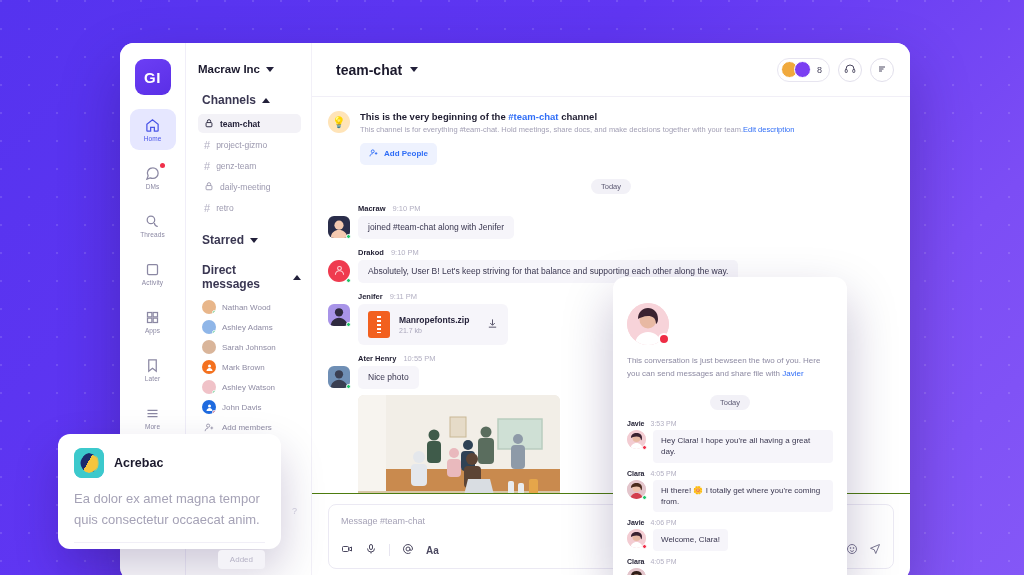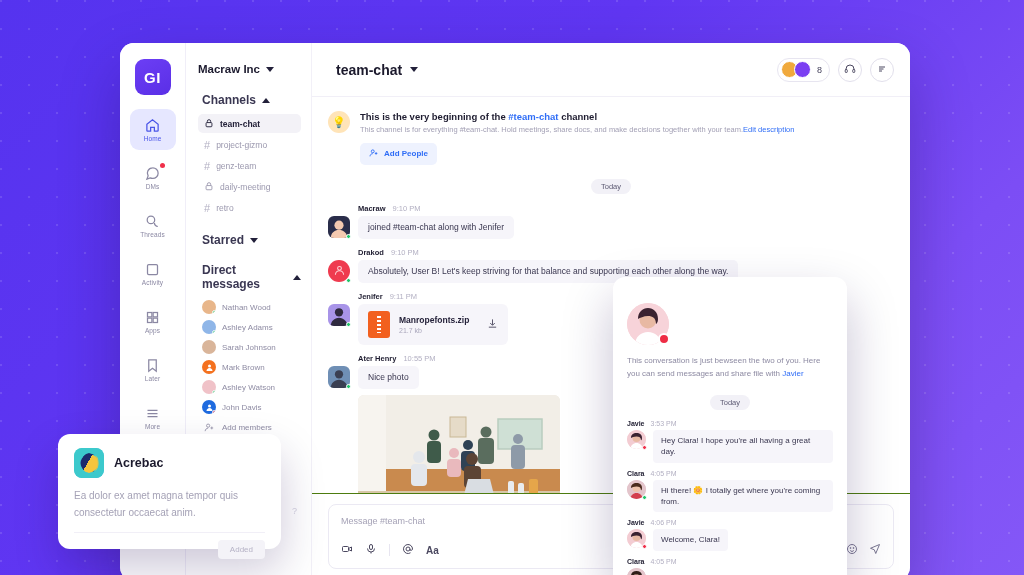--- a/index.html
+++ b/index.html
@@ -219,21 +219,21 @@
     width: 30px; height: 30px; border-radius: 8px; flex: 0 0 30px; overflow: hidden;
     background: linear-gradient(140deg,#3fd0c9,#2bb3d9); position: relative;
   }
   .app-ico:after {
     content:""; position:absolute; left:7px; top:5px; width:16px; height:20px;
     border-radius:50% 50% 50% 50%/60% 60% 40% 40%;
     background: linear-gradient(120deg,#1b2a6b 45%, #f5c53d 45%);
     clip-path: ellipse(50% 50% at 50% 50%);
   }
   .app-name { font-size: 12.5px; font-weight: 700; color: #1b192c; }
-  .app-desc { font-size: 10px; color: #a5a2b6; line-height: 1.65; }
+  .app-desc { font-size: 13px; color: #a5a2b6; line-height: 1.65; }
   .app-foot { border-top: 1px solid #f1eff7; margin-top: 11px; padding-top: 7px; display: flex; justify-content: flex-end; }
   .added-btn { background: #f4f3f8; color: #b6b3c6; font-size: 8px; border-radius: 4px; padding: 5px 12px; }
 
   .qmark { position: absolute; left: 292px; top: 506px; font-size: 9px; color: #c8c5d6; }
 </style>
 </head>
 <body>
 
 <div id="stage">
 

